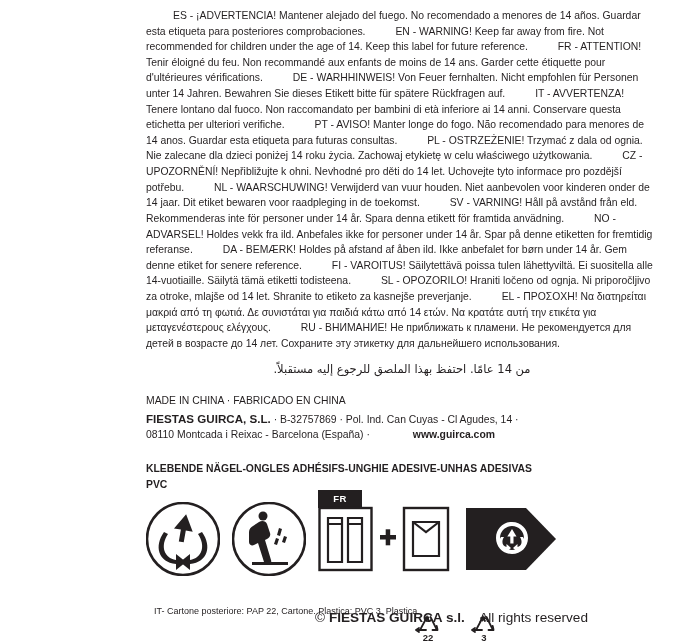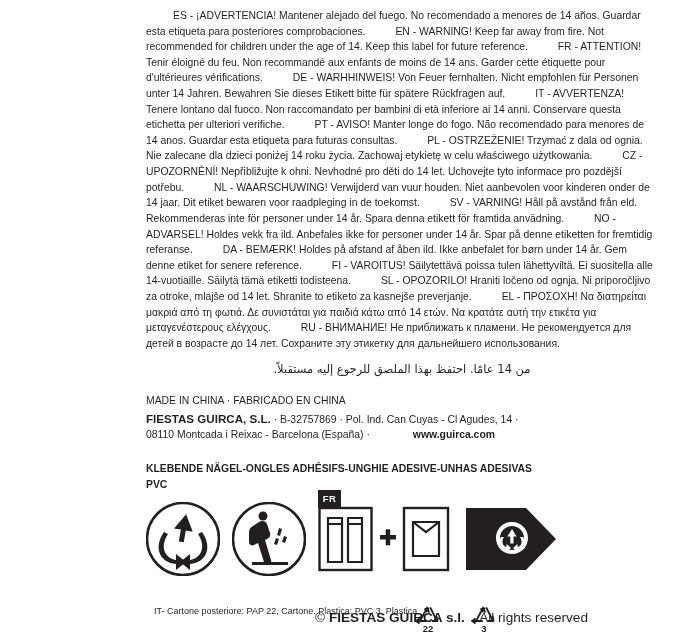--- a/index.html
+++ b/index.html
@@ -93,21 +93,21 @@
   }
   .recycle-icon { left: 0; }
   .nolitter-icon { left: 86px; }
   .pack-icon { left: 172px; }
   .bin-icon { left: 320px; }
 
   .fr-badge {
     position: absolute;
     left: 172px;
     top: -12px;
-    width: 23px;
+    width: 44px;
     height: 18px;
     background: #231f20;
     color: #ffffff;
     font-size: 9.5px;
     font-weight: bold;
     line-height: 18px;
     text-align: center;
     letter-spacing: 0.5px;
   }
 
@@ -118,21 +118,21 @@
   }
   .materials-text {
     position: absolute;
     left: 8px;
     top: 10px;
     font-size: 9px;
     color: #231f20;
   }
   .tri-group {
     position: absolute;
-    top: 8px;
+    top: 17px;
     text-align: center;
     width: 40px;
   }
   .tri-22 { left: 262px; }
   .tri-3 { left: 318px; }
   .tri-num {
     font-size: 9.5px;
     font-weight: bold;
     margin-top: -1px;
   }

